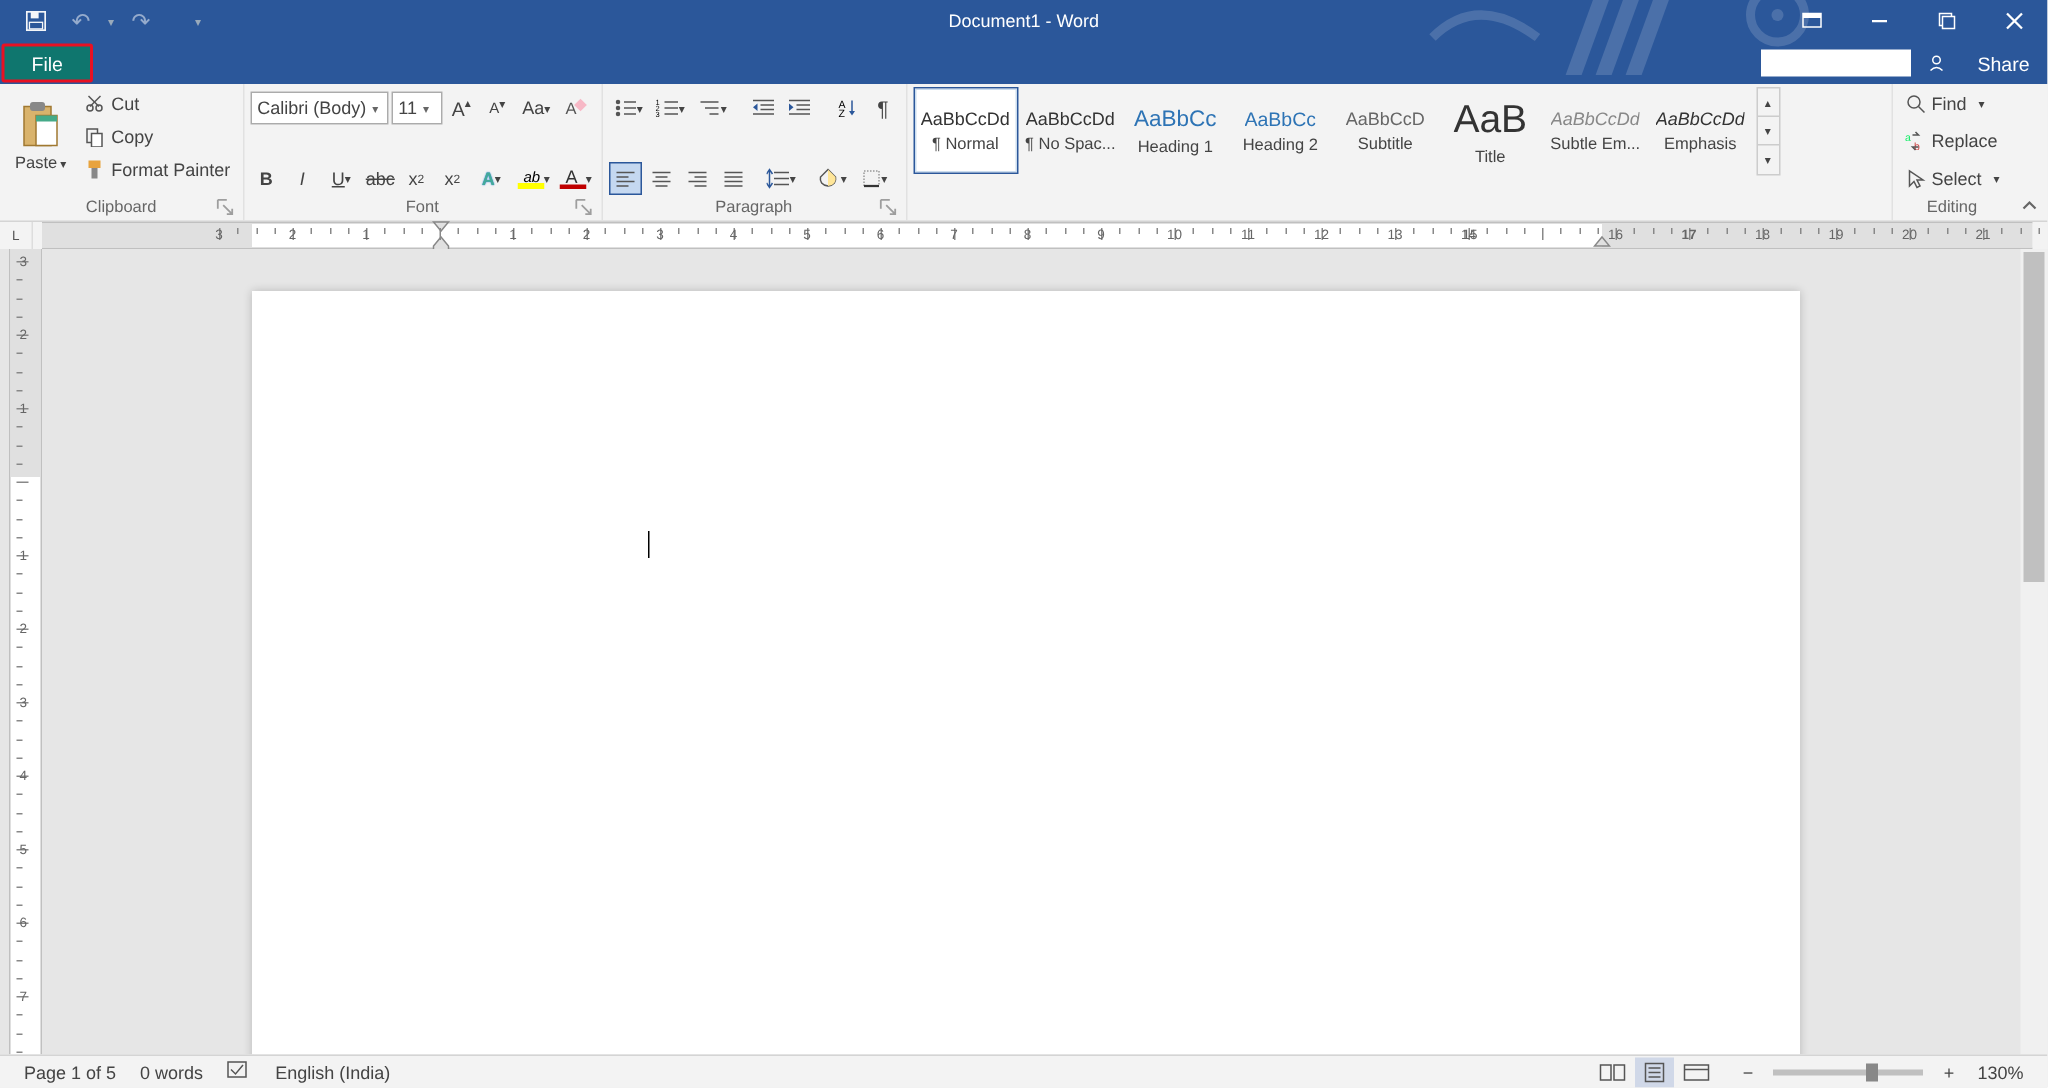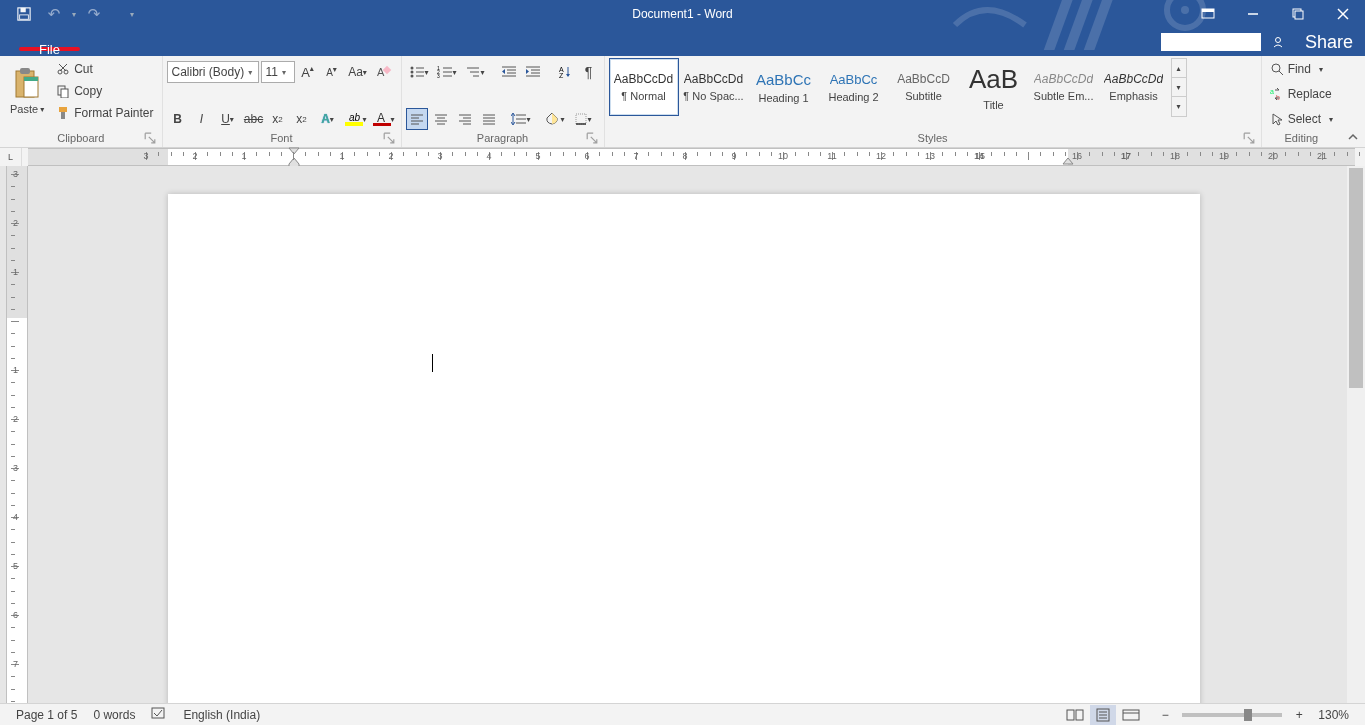--- a/index.html
+++ b/index.html
@@ -11,27 +11,27 @@
   .qat .btn { width: 24px; height: 24px; display: flex; align-items: center; justify-content: center; color: #fff; opacity: 0.95; cursor: pointer; }
   .qat .sep { color: #9ab; font-size: 10px; }
   .title-center { position: absolute; left: 50%; transform: translateX(-50%); color: #fff; font-size: 12px; }
   .title-right { margin-left: auto; display: flex; align-items: center; }
   .title-right .wbtn { width: 45px; height: 28px; display: flex; align-items: center; justify-content: center; color: #fff; cursor: pointer; }
   .decor { position: absolute; top: -10px; right: 140px; opacity: 0.15; pointer-events: none; }
 
   
   .tabbar { height: 28px; background: #2b579a; display: flex; align-items: stretch; color: #fff; font-size: 13px; }
   .tab { padding: 0 14px; display: flex; align-items: center; cursor: pointer; }
-  .tab.file { background: #404040; border: 2px solid #e81123; border-radius: 2px; margin: 19px; padding: 0 18px; }
+  .tab.file { background: #0f766e; border: 2px solid #e81123; border-radius: 2px; margin: 1px; padding: 0 18px; }
   .tab.active { background: #f3f3f3; color: #2b579a; }
   .tellme { display: flex; align-items: center; gap: 6px; padding: 0 12px; color: #b8c7dd; font-size: 12px; cursor: text; }
   .tellme svg { opacity: 0.7; }
   .tab-right { margin-left: auto; display: flex; align-items: center; gap: 10px; padding-right: 12px; }
   .search-box { width: 100px; height: 18px; background: #fff; }
-  .share { display: flex; align-items: center; gap: 20px; color: #fff; font-size: 18px; cursor: pointer; }
+  .share { display: flex; align-items: center; gap: 20px; color: #fff; font-size: 13px; cursor: pointer; }
 
   
   .ribbon { height: 92px; background: #f3f3f3; border-bottom: 1px solid #d4d4d4; display: flex; font-size: 12px; color: #444; }
   .group { border-right: 1px solid #e1e1e1; display: flex; flex-direction: column; padding: 2px 4px 0 4px; position: relative; }
   .group-body { flex: 1; display: flex; align-items: flex-start; }
   .group-label { text-align: center; font-size: 11px; color: #666; padding: 2px 0 3px 0; position: relative; }
   .group-label .launcher { position: absolute; right: 2px; top: 2px; width: 12px; height: 12px; cursor: pointer; opacity: 0.6; }
   .bigbtn { display: flex; flex-direction: column; align-items: center; justify-content: center; padding: 2px 6px; cursor: pointer; height: 66px; }
   .bigbtn .lbl { font-size: 11px; margin-top: 2px; display: flex; align-items: center; gap: 2px; }
   .smallbtn { display: flex; align-items: center; gap: 4px; padding: 1px 4px; cursor: pointer; font-size: 12px; height: 22px; }
@@ -441,23 +441,20 @@
             <div class="preview" style="font-style:italic">AaBbCcDd</div>
             <div class="name">Emphasis</div>
           </div>
         </div>
       <div class="gallery-nav">
         <div>▴</div>
         <div>▾</div>
         <div style="font-size:8px">▾</div>
       </div>
     </div>
-    <div class="group-label"><span>Styles</span><svg class="launcher" viewBox="0 0 10 10">
-          <path d="M1 1 h5 M1 1 v5 M4 4 l5 5 M9 6 v3 h-3" stroke="#666" fill="none"></path>
-        </svg></div>
   </div>
 
   <div class="group" style="border-right:none">
     <div class="group-body stack">
       <div class="smallbtn">
           <svg width="14" height="14">
             <circle cx="6" cy="6" r="4" fill="none" stroke="#555"></circle>
             <line x1="9" y1="9" x2="13" y2="13" stroke="#555"></line>
           </svg>
           <span>Find</span>

